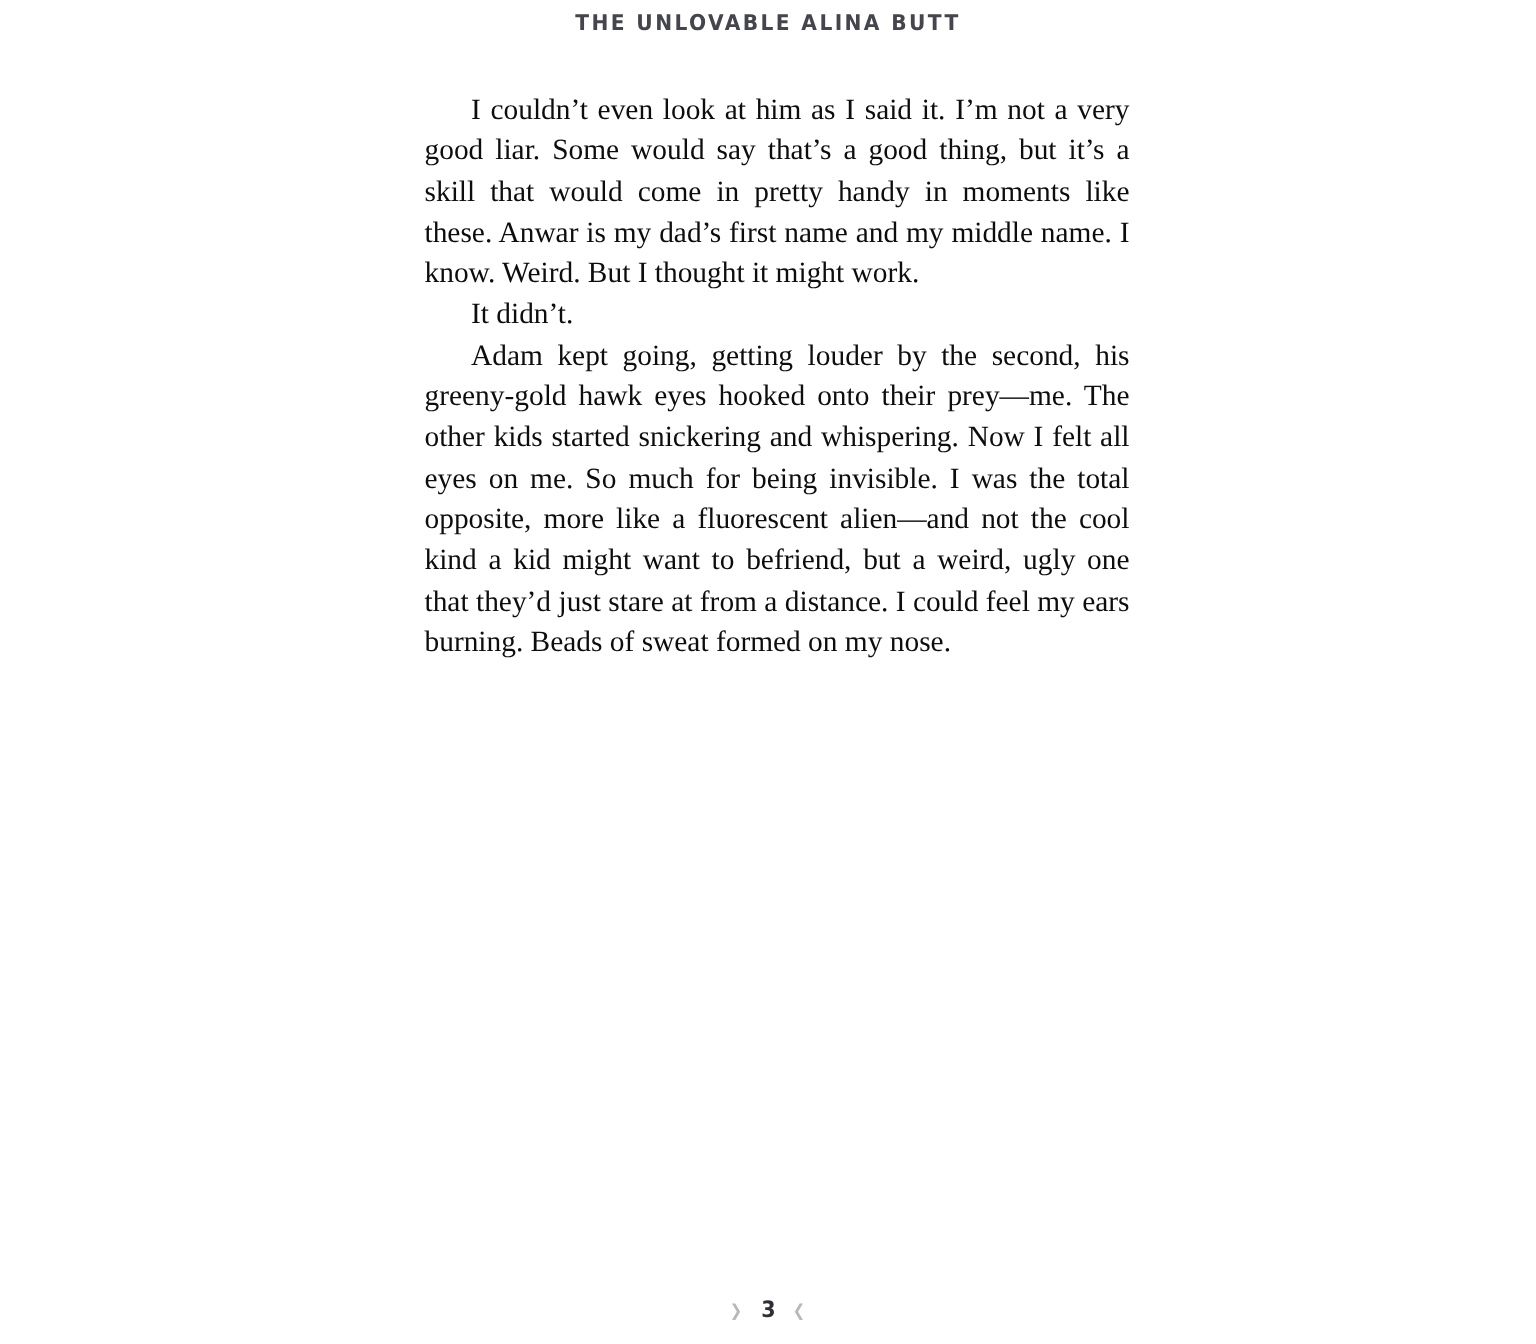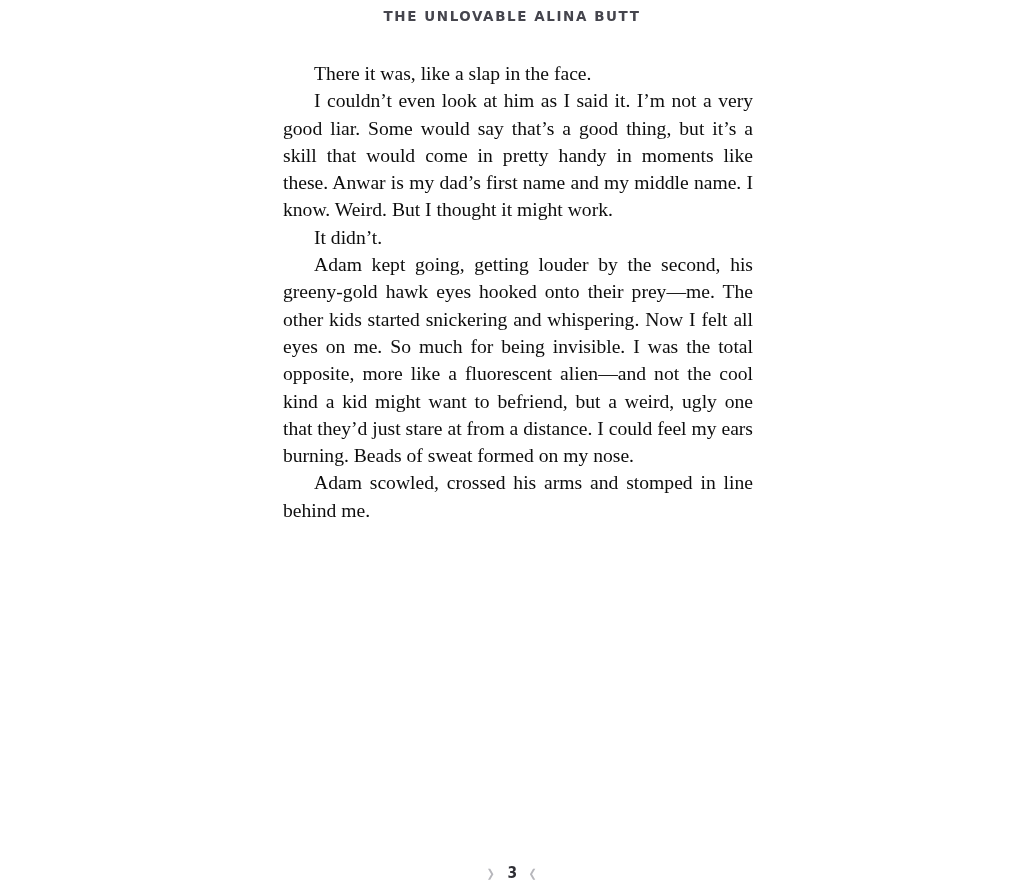--- a/index.html
+++ b/index.html
@@ -95,25 +95,23 @@
   }
 </style>
 </head>
 <body>
 
 <div class="page">
 
   <div class="running-head">THE UNLOVABLE ALINA BUTT</div>
 
   <div class="text-column">
-    <p class="para">There it was, like a slap in the face.</p>
     <p class="para">I couldn’t even look at him as I said it. I’m not a very good liar. Some would say that’s a good thing, but it’s a skill that would come in pretty handy in moments like these. Anwar is my dad’s first name and my middle name. I know. Weird. But I thought it might work.</p>
     <p class="para">It didn’t.</p>
     <p class="para">Adam kept going, getting louder by the second, his greeny-gold hawk eyes hooked onto their prey—me. The other kids started snickering and whispering. Now I felt all eyes on me. So much for being invisible. I was the total opposite, more like a fluorescent alien—and not the cool kind a kid might want to befriend, but a weird, ugly one that they’d just stare at from a distance. I could feel my ears burning. Beads of sweat formed on my nose.</p>
-    <p class="para">Adam scowled, crossed his arms and stomped in line behind me.</p>
   </div>
 
   <div class="folio">
     <span class="folio-ornament left">❯</span>
     <span class="folio-number">3</span>
     <span class="folio-ornament right">❮</span>
   </div>
 
 </div>
 

